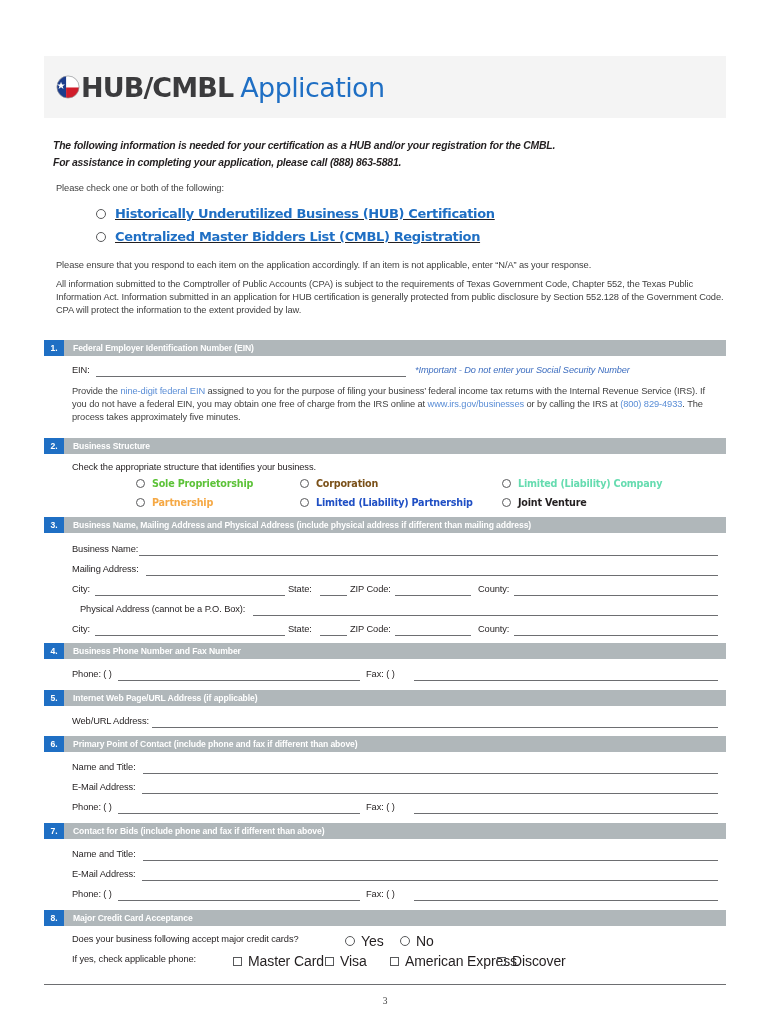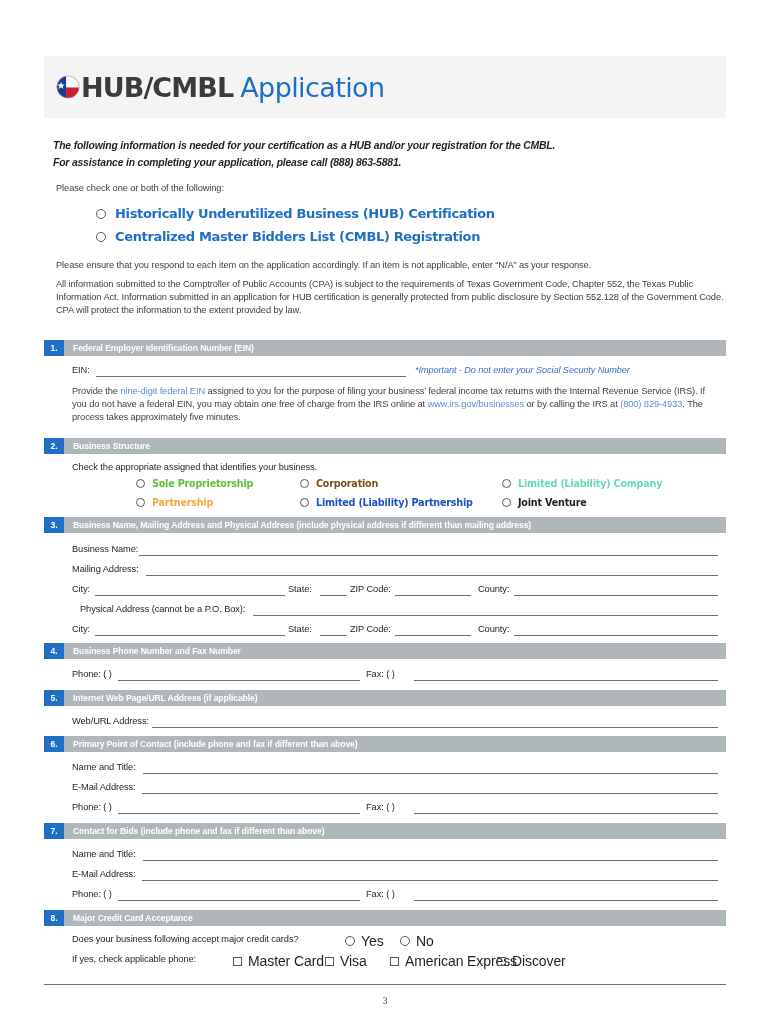--- a/index.html
+++ b/index.html
@@ -78,20 +78,21 @@
     color: #3f3f3f;
     letter-spacing: -0.1px;
     white-space: nowrap;
   }
   .check-opt {
     position: absolute;
     left: 96px;
     display: flex;
     align-items: center;
     gap: 9px;
+    text-decoration: underline;
   }
   .radio {
     width: 10px;
     height: 10px;
     border: 1.1px solid #58595b;
     border-radius: 50%;
     box-sizing: border-box;
     flex: none;
   }
   .check-opt .lbl {
@@ -273,21 +274,21 @@
   </div>
   <div class="fld" style="left:72px; top:353px;">EIN:</div>
   <div class="rule" style="left:96px; top:364px; width:310px;"></div>
   <div class="note-it" style="left:415px; top:353px;">*Important - Do not enter your Social Security Number</div>
   <div class="para" style="left:72px; top:373px; width:650px;"><span>Provide the </span><span class="lnk">nine-digit federal EIN</span><span> assigned to you for the purpose of filing your business’ federal income tax returns with the Internal Revenue Service (IRS). If you do not have a federal EIN, you may obtain one free of charge from the IRS online at </span><span class="lnk">www.irs.gov/businesses</span><span> or by calling the IRS at </span><span class="lnk">(800) 829-4933</span><span>. The process takes approximately five minutes.</span></div>
 
   <div class="sec" style="top:426px;">
     <div class="num">2.</div>
     <div class="ttl">Business Structure</div>
   </div>
-  <div class="fld" style="left:72px; top:450px;">Check the appropriate assigned that identifies your business.</div>
+  <div class="fld" style="left:72px; top:450px;">Check the appropriate structure that identifies your business.</div>
 
   <div class="bs-opt" style="left:136px; top:466px;">
     <span class="radio"></span>
     <span class="bl" style="color:#5cc238;">Sole Proprietorship</span>
   </div>
   <div class="bs-opt" style="left:300px; top:466px;">
     <span class="radio"></span>
     <span class="bl" style="color:#7a5018;">Corporation</span>
   </div>
   <div class="bs-opt" style="left:502px; top:466px;">

